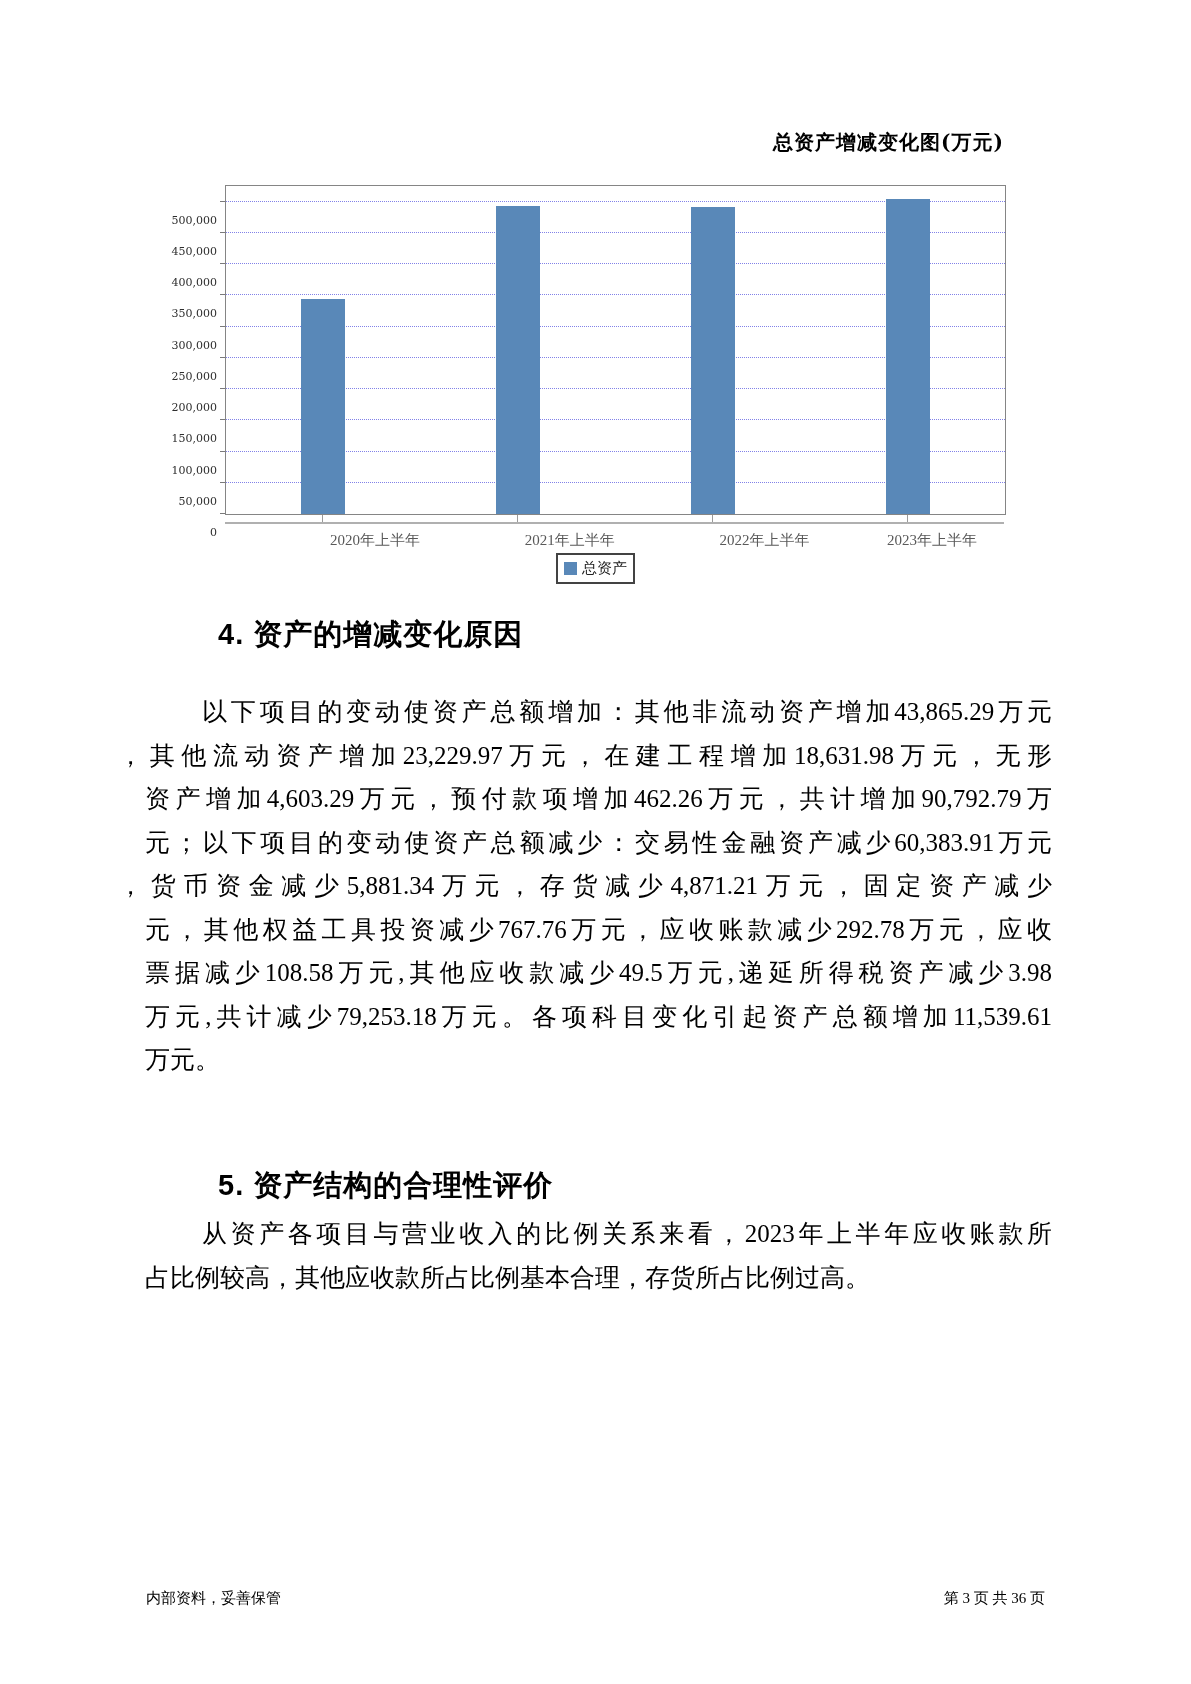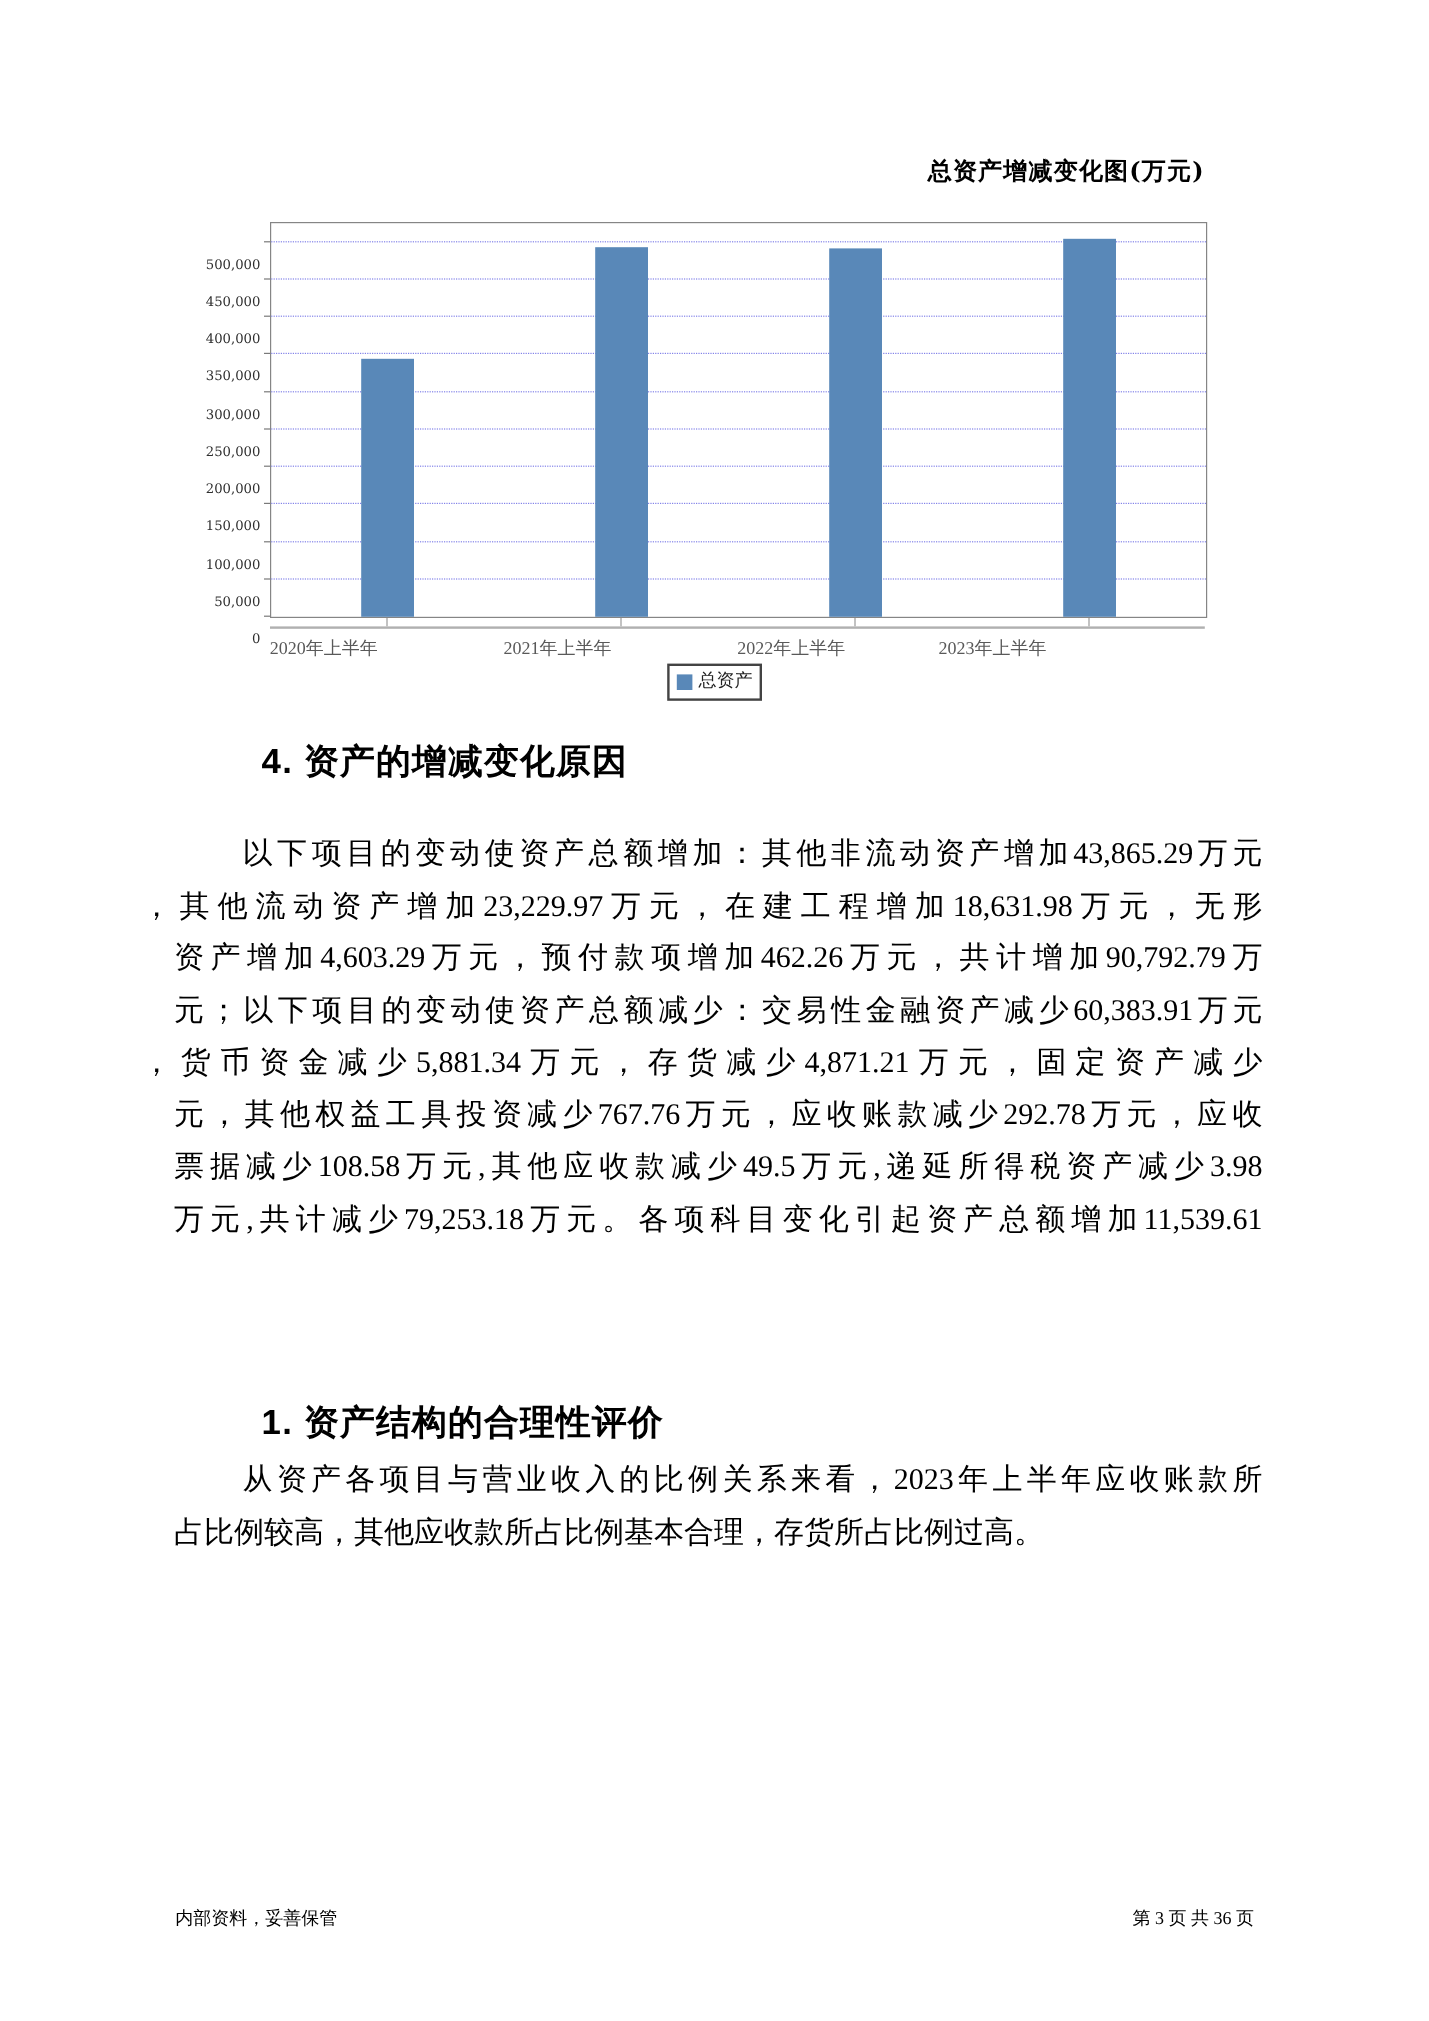--- a/index.html
+++ b/index.html
@@ -12,21 +12,21 @@
                font-family:"DejaVu Serif","Liberation Serif",serif;}
   .plot{position:absolute;left:225px;top:185px;width:779px;height:328px;
         border:1px solid #858585;background:#fff;box-sizing:content-box;}
   .gridline{position:absolute;left:0;width:100%;height:0;border-top:1px dotted #8282e8;}
   .bar{position:absolute;bottom:0;width:44px;background:#5988b8;}
   .ylabel{position:absolute;width:84px;text-align:right;font-size:11px;color:#2e2e2e;
           font-family:"DejaVu Serif","Liberation Serif",serif;line-height:12px;margin-top:20px;}
   .ytick{position:absolute;width:5px;height:1px;background:#7a7a7a;}
   .cat-axis{position:absolute;left:225px;top:522px;width:779px;height:0;border-top:2px solid #b0b0b0;}
   .xtick{position:absolute;top:515px;width:1px;height:7px;background:#9a9a9a;}
-  .xlabel{position:absolute;top:531px;width:195px;text-align:left;font-size:15px;color:#595959;}
+  .xlabel{position:absolute;top:531px;width:195px;text-align:right;font-size:15px;color:#595959;}
   .legend{position:absolute;left:556px;top:553px;width:79px;height:31px;border:2px solid #434343;
           box-sizing:border-box;background:#fff;display:flex;align-items:center;
           justify-content:center;gap:5px;}
   .legend-swatch{width:13px;height:13px;background:#5988b8;flex:0 0 auto;}
   .legend-label{font-size:15px;color:#222;line-height:15px;}
 
   
   .sec-heading{position:absolute;left:202px;margin:16px;font-size:29px;font-weight:700;color:#000;
                font-family:"Liberation Sans","DejaVu Sans",sans-serif;letter-spacing:1px;white-space:nowrap;}
   #heading-4{top:599px;}
@@ -114,23 +114,24 @@
   <h2 class="sec-heading" id="heading-4">4. 资产的增减变化原因</h2>
   <div class="para" id="para-1">
       <div class="tline indent">以下项目的变动使资产总额增加：其他非流动资产增加43,865.29万元</div>
       <div class="tline hang">，其他流动资产增加23,229.97万元，在建工程增加18,631.98万元，无形</div>
       <div class="tline">资产增加4,603.29万元，预付款项增加462.26万元，共计增加90,792.79万</div>
       <div class="tline">元；以下项目的变动使资产总额减少：交易性金融资产减少60,383.91万元</div>
       <div class="tline hang">，货币资金减少5,881.34万元，存货减少4,871.21万元，固定资产减少</div>
       <div class="tline">元，其他权益工具投资减少767.76万元，应收账款减少292.78万元，应收</div>
       <div class="tline">票据减少108.58万元,其他应收款减少49.5万元,递延所得税资产减少3.98</div>
       <div class="tline">万元,共计减少79,253.18万元。各项科目变化引起资产总额增加11,539.61</div>
+      <div class="tline lastline">万元。</div>
     </div>
 
-  <h2 class="sec-heading" id="heading-5">1. 资产结构的合理性评价</h2>
+  <h2 class="sec-heading" id="heading-5">5. 资产结构的合理性评价</h2>
   <div class="para" id="para-2">
       <div class="tline indent">从资产各项目与营业收入的比例关系来看，2023年上半年应收账款所</div>
       <div class="tline lastline">占比例较高，其他应收款所占比例基本合理，存货所占比例过高。</div>
     </div>
 
   <div class="footer">
     <span>内部资料，妥善保管</span>
     <span>第 3 页  共 36 页</span>
   </div>
 

